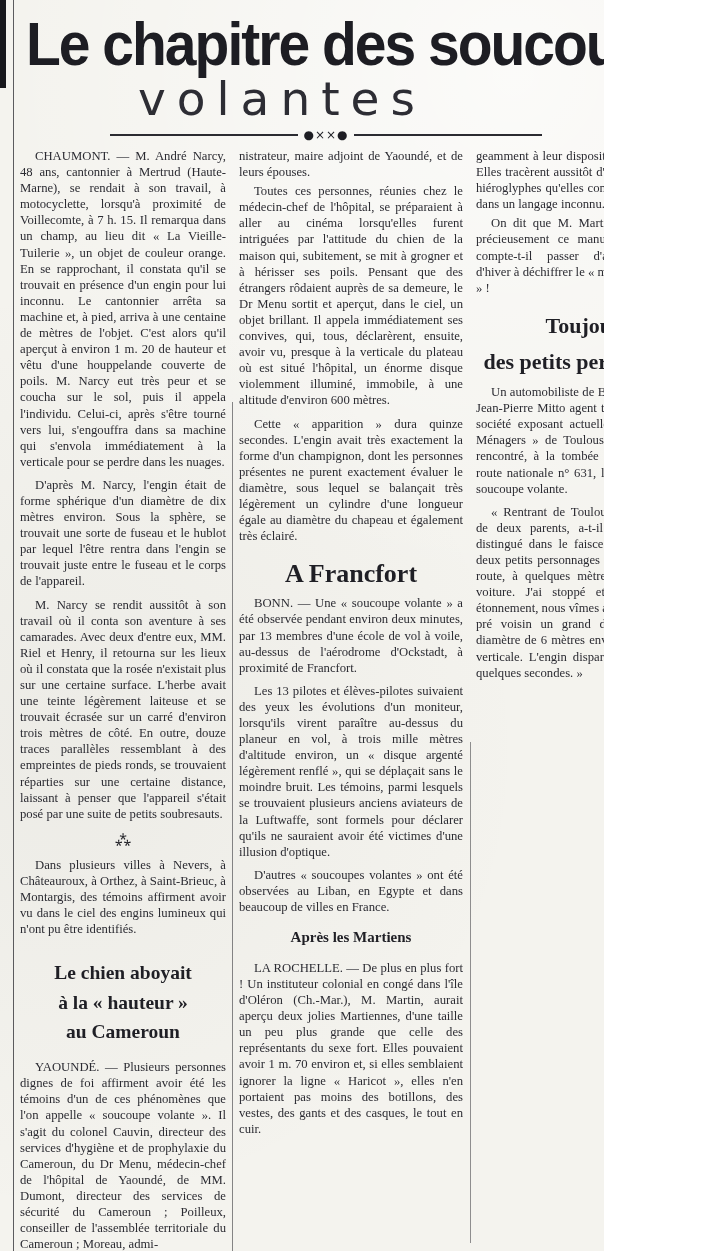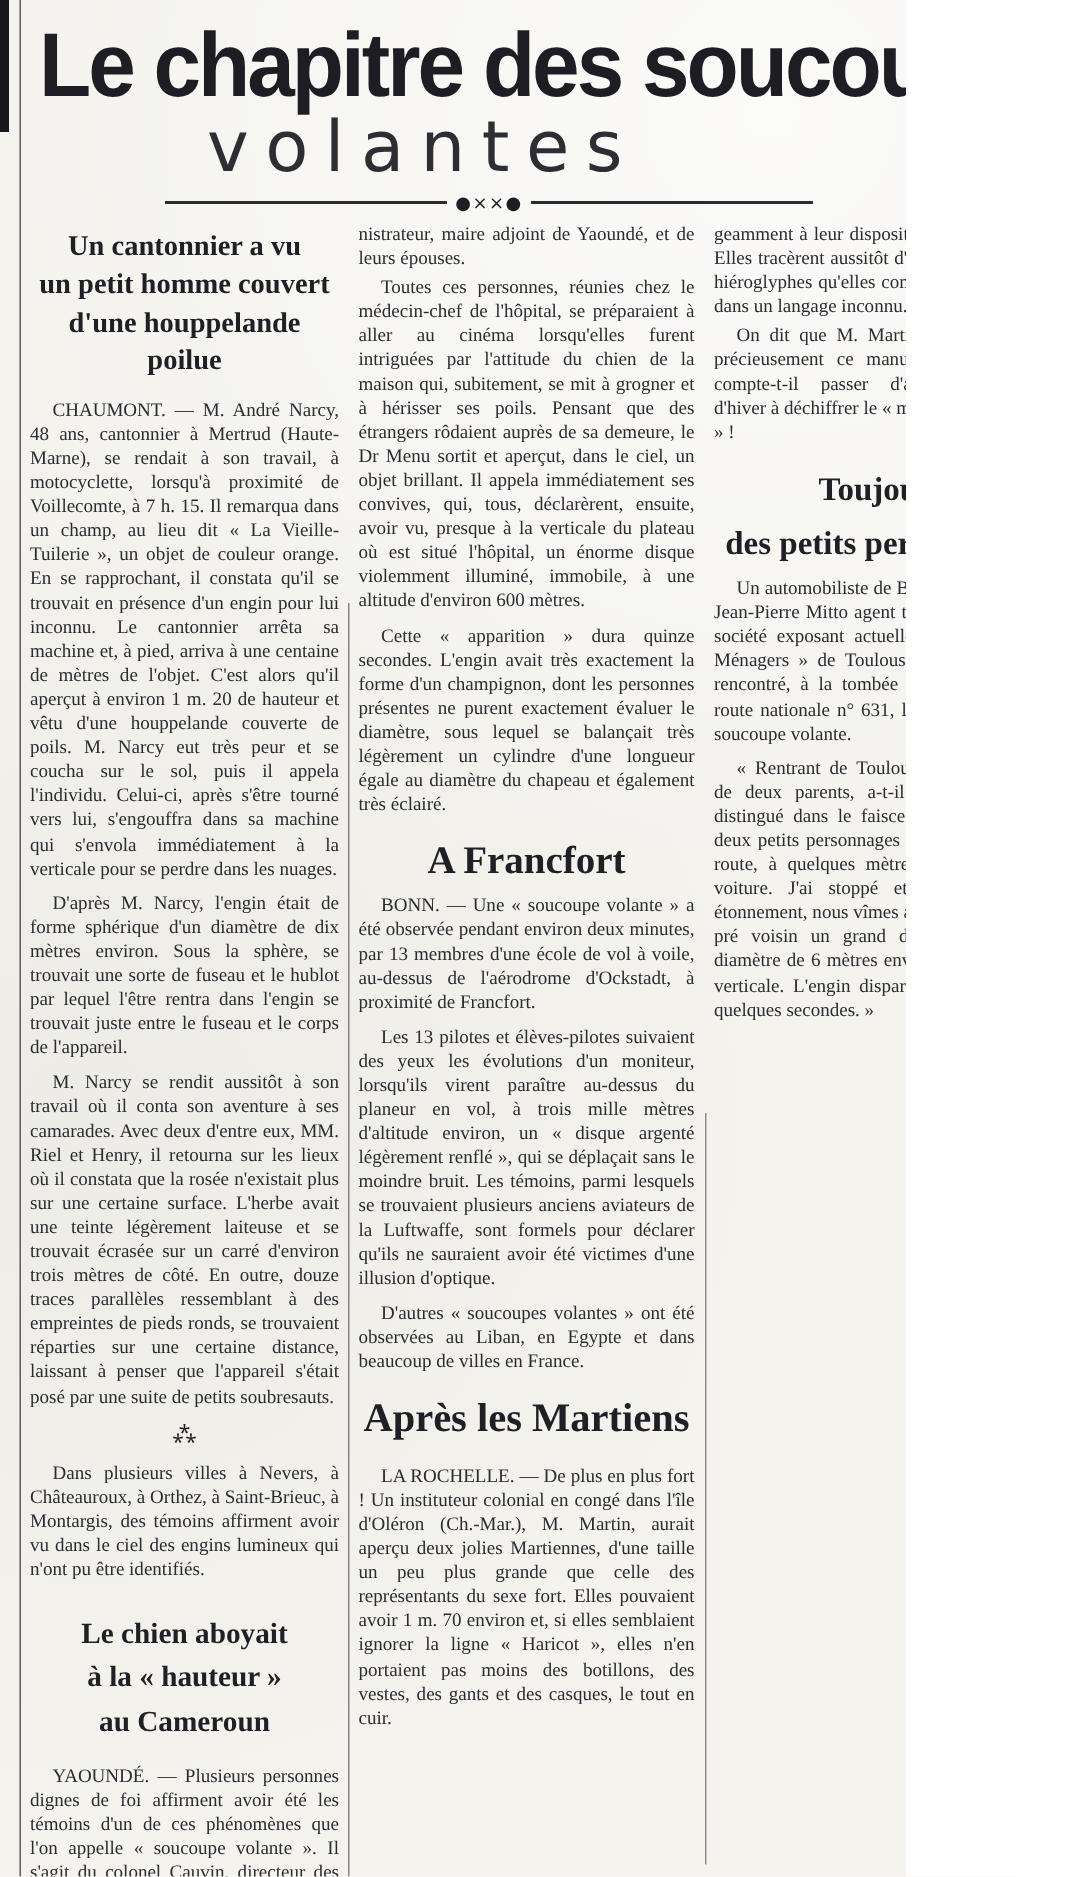--- a/index.html
+++ b/index.html
@@ -71,21 +71,21 @@
   .para{margin:0 0 3px;text-indent:15px;hyphens:none;}
   .para.flow{text-indent:0;}
   .sec-h{
     font-family:"Liberation Serif", serif;
     font-weight:700;text-align:center;color:#1f1f25;
     text-indent:0;
   }
   .h-cantonnier{font-size:19px;line-height:1.34;margin:4px 0 11px;}
   .h-chien{font-size:19.5px;line-height:1.5;margin:21px 0 13px;}
   .h-francfort{font-size:26px;margin:15px 0 13px;}
-  .h-martiennes{font-size:27px;line-height:1.32;margin:13px 0 12px;}
+  .h-martiennes{font-size:15px;line-height:1.32;margin:13px 0 12px;}
   .h-toujours{font-size:22px;margin:22px 0 14px;}
   .h-toujours .l1{margin-bottom:20px;}
   .asterism{text-align:center;font-size:14px;margin:10px 0 9px;color:#1f1f25;}
   .gap-s{height:4px;}
 </style>
 </head>
 <body>
 
 <div class="page">
 
@@ -100,25 +100,20 @@
     <div class="divider">
       <span class="dline"></span>
       <span class="ornament">●××●</span>
       <span class="dline"></span>
     </div>
   </header>
 
   <div class="columns">
 
     <section class="col">
-      <div class="sec-h h-cantonnier">
-        <div>Un cantonnier a vu</div>
-        <div>un petit homme couvert</div>
-        <div>d'une houppelande poilue</div>
-      </div>
       <p class="para">CHAUMONT. — M. André Narcy, 48 ans, cantonnier à Mertrud (Haute-Marne), se rendait à son travail, à motocyclette, lorsqu'à proximité de Voillecomte, à 7 h. 15. Il remarqua dans un champ, au lieu dit « La Vieille-Tuilerie », un objet de couleur orange. En se rapprochant, il constata qu'il se trouvait en présence d'un engin pour lui inconnu. Le cantonnier arrêta sa machine et, à pied, arriva à une centaine de mètres de l'objet. C'est alors qu'il aperçut à environ 1 m. 20 de hauteur et vêtu d'une houppelande couverte de poils. M. Narcy eut très peur et se coucha sur le sol, puis il appela l'individu. Celui-ci, après s'être tourné vers lui, s'engouffra dans sa machine qui s'envola immédiatement à la verticale pour se perdre dans les nuages.</p>
       <div class="gap-s"></div>
       <p class="para">D'après M. Narcy, l'engin était de forme sphérique d'un diamètre de dix mètres environ. Sous la sphère, se trouvait une sorte de fuseau et le hublot par lequel l'être rentra dans l'engin se trouvait juste entre le fuseau et le corps de l'appareil.</p>
       <div class="gap-s"></div>
       <p class="para">M. Narcy se rendit aussitôt à son travail où il conta son aventure à ses camarades. Avec deux d'entre eux, MM. Riel et Henry, il retourna sur les lieux où il constata que la rosée n'existait plus sur une certaine surface. L'herbe avait une teinte légèrement laiteuse et se trouvait écrasée sur un carré d'environ trois mètres de côté. En outre, douze traces parallèles ressemblant à des empreintes de pieds ronds, se trouvaient réparties sur une certaine distance, laissant à penser que l'appareil s'était posé par une suite de petits soubresauts.</p>
       <div class="asterism">⁂</div>
       <p class="para">Dans plusieurs villes à Nevers, à Châteauroux, à Orthez, à Saint-Brieuc, à Montargis, des témoins affirment avoir vu dans le ciel des engins lumineux qui n'ont pu être identifiés.</p>
       <div class="sec-h h-chien">
         <div>Le chien aboyait</div>
         <div>à la « hauteur »</div>

